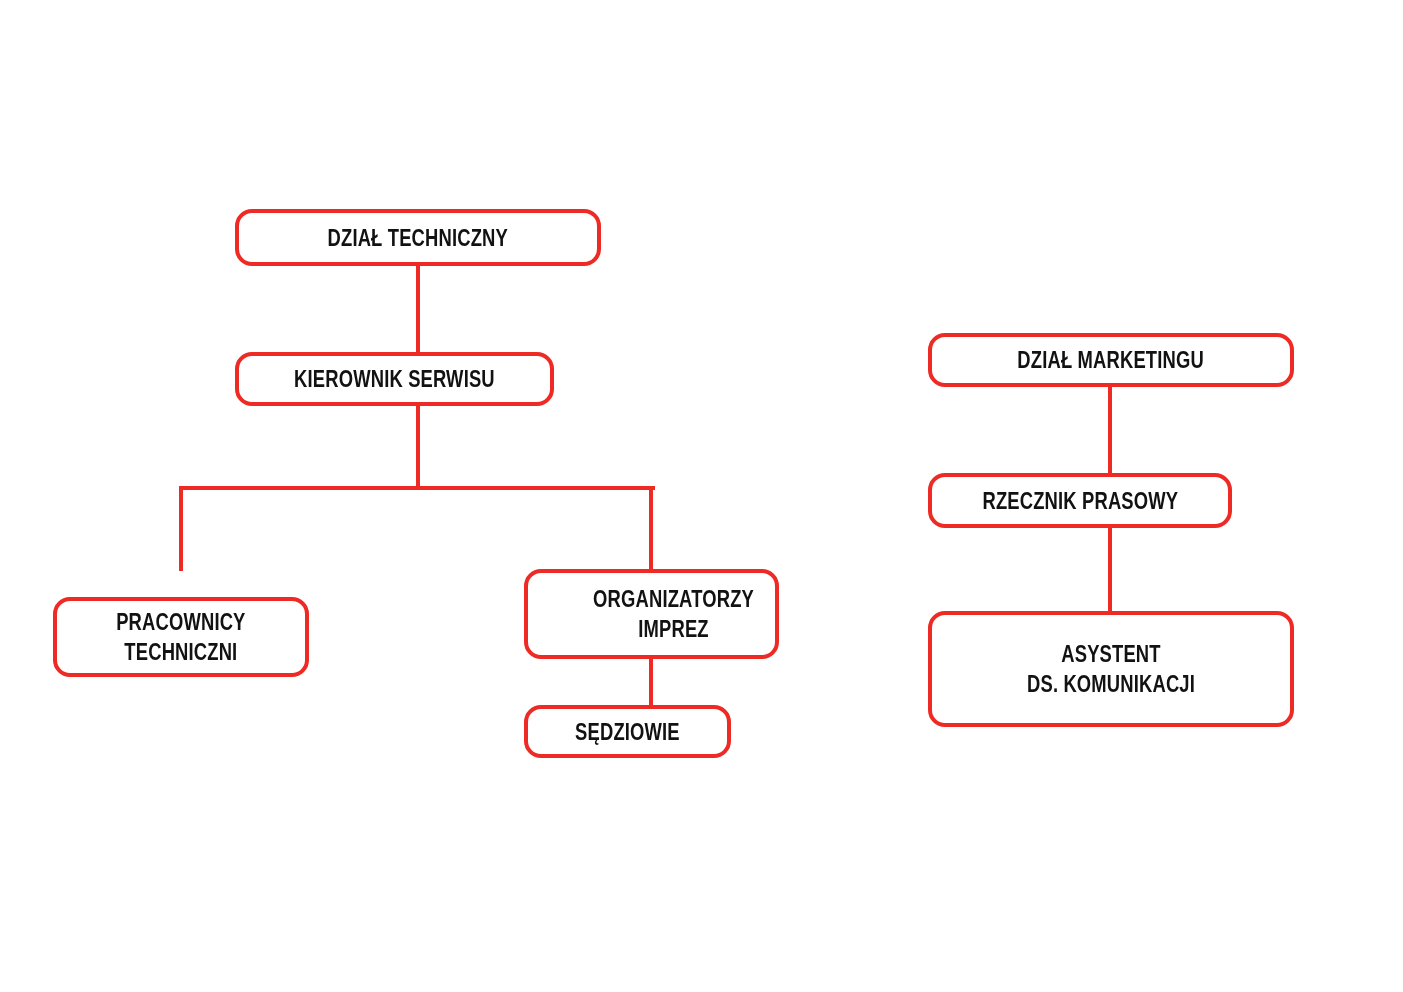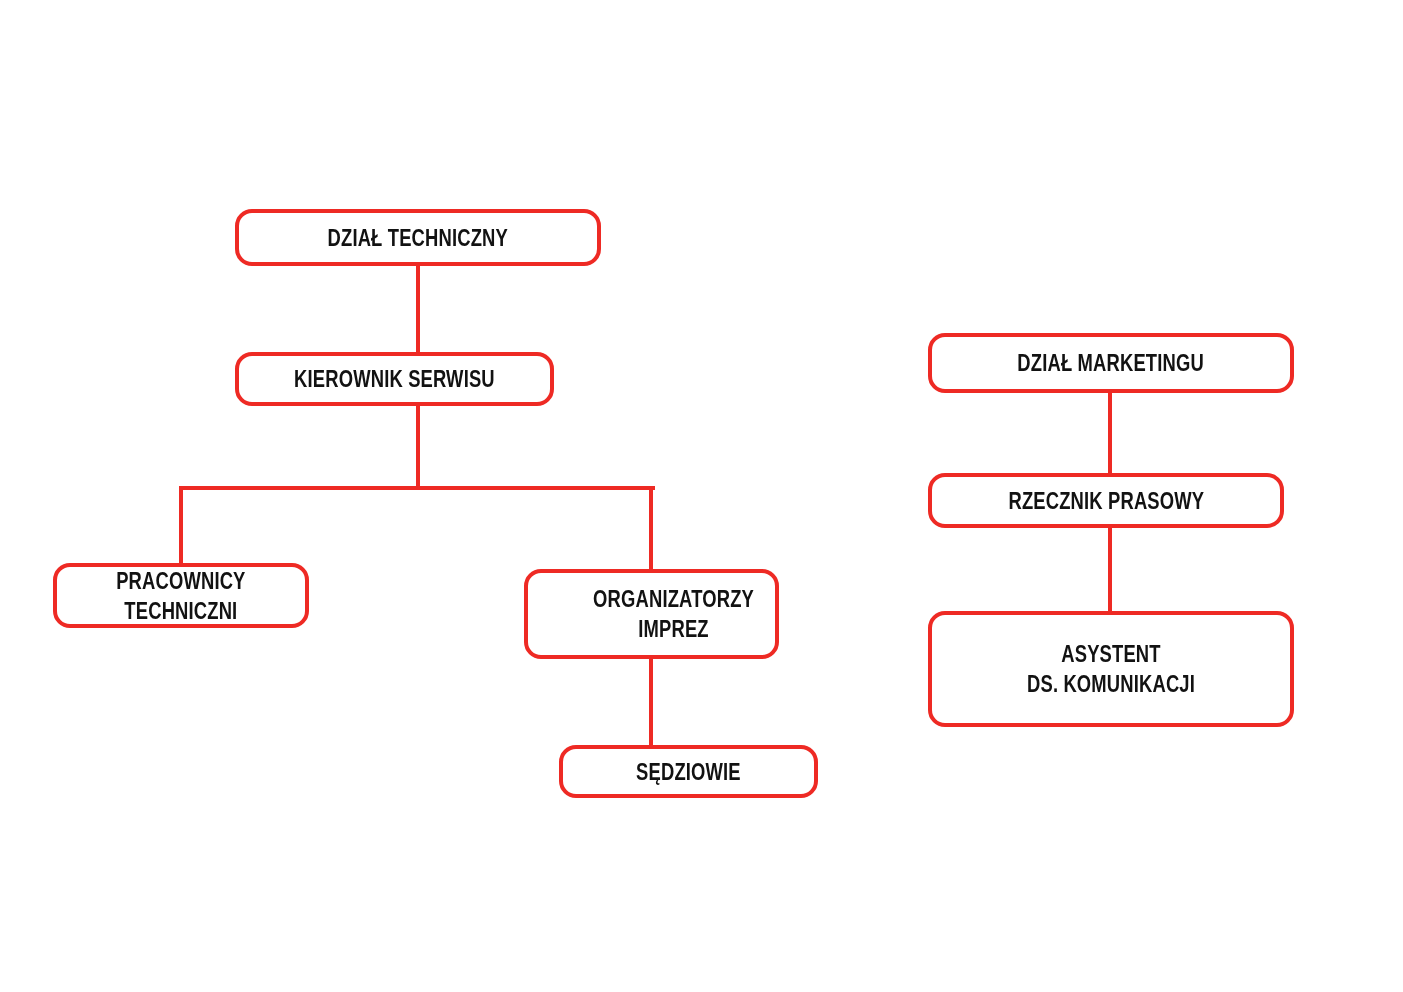--- a/index.html
+++ b/index.html
@@ -41,26 +41,26 @@
   }
   .org-box .label .line { display: block; }
   .connector {
     position: absolute;
     background: var(--accent-red);
     z-index: 1;
   }
   
   .b-dzial-techniczny   { left: 235px; top: 209px; width: 366px; height: 57px; }
   .b-kierownik-serwisu  { left: 235px; top: 352px; width: 319px; height: 54px; }
-  .b-pracownicy         { left:  53px; top: 563px; width: 256px; height: 65px; }
+  .b-pracownicy         { left:  53px; top: 597px; width: 256px; height: 80px; }
   .b-organizatorzy      { left: 524px; top: 569px; width: 255px; height: 90px; padding-left: 44px; }
-  .b-sedziowie          { left: 524px; top: 745px; width: 259px; height: 53px; margin-left: 35px; }
+  .b-sedziowie          { left: 524px; top: 705px; width: 207px; height: 53px; }
   
-  .b-dzial-marketingu   { left: 928px; top: 333px; width: 366px; height: 60px; }
-  .b-rzecznik-prasowy   { left: 928px; top: 473px; width: 356px; height: 55px; justify-content: center; }
+  .b-dzial-marketingu   { left: 928px; top: 333px; width: 366px; height: 54px; }
+  .b-rzecznik-prasowy   { left: 928px; top: 473px; width: 304px; height: 55px; justify-content: center; }
   .b-asystent           { left: 928px; top: 611px; width: 366px; height: 116px; }
   
   .c-tech-v1 { left: 416px; top: 264px; width: 4px; height: 90px; }
   .c-tech-v2 { left: 416px; top: 404px; width: 4px; height: 85px; }
   .c-tech-h  { left: 179px; top: 486px; width: 476px; height: 4px; }
   .c-tech-v3 { left: 179px; top: 488px; width: 4px; height: 83px; }
   .c-tech-v4 { left: 649px; top: 488px; width: 4px; height: 83px; }
   .c-tech-v5 { left: 649px; top: 657px; width: 4px; height: 90px; }
   
   .c-mkt-v1  { left: 1108px; top: 385px; width: 4px; height: 90px; }

